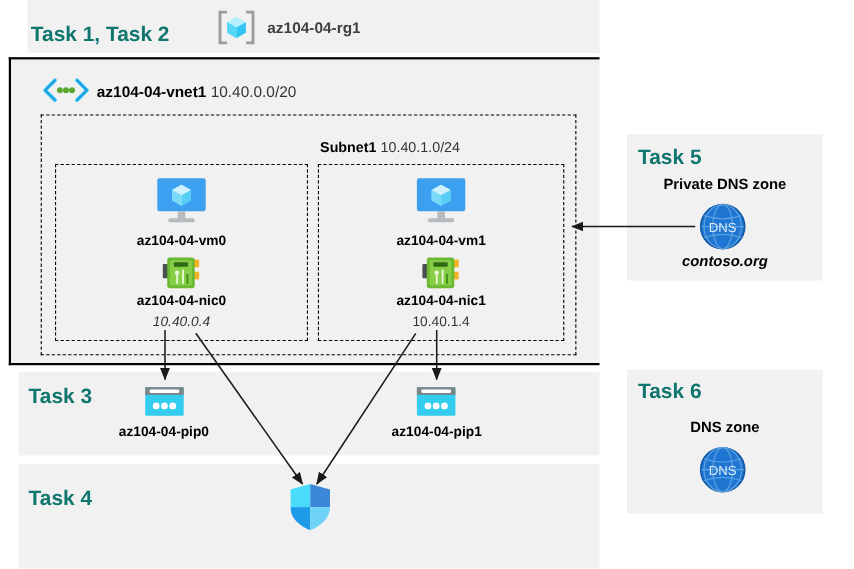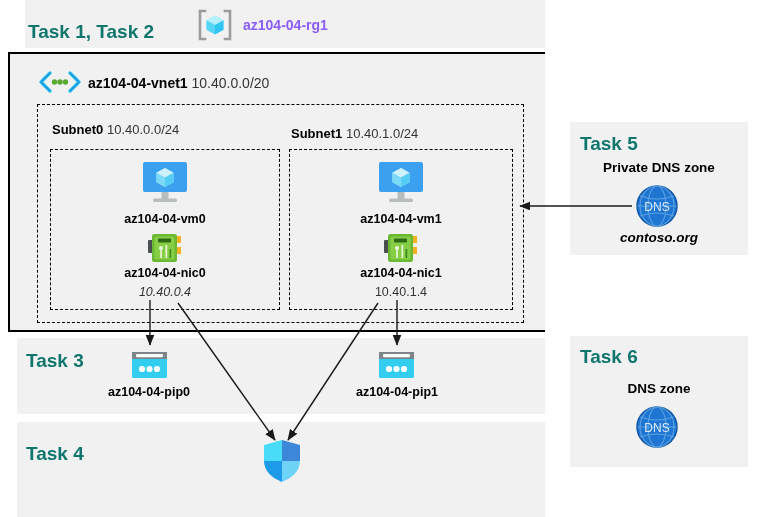--- a/index.html
+++ b/index.html
@@ -38,21 +38,21 @@
     font-size: 19px;
     font-weight: bold;
     color: #0f766e;
     white-space: nowrap;
   }
 
   
   .rg-title {
     position: absolute;
     left: 243px; top: 17px;
-    font-size: 14px; font-weight: bold; color: #8b5cf6;
+    font-size: 14px; font-weight: bold; color: #404040;
     white-space: nowrap;
   }
   .vnet-title {
     position: absolute;
     left: 88px; top: 75px;
     font-size: 14px; color: #000000;
     white-space: nowrap;
   }
   .vnet-title b { font-weight: bold; text-align: center; }
   .vnet-title span.cidr { font-weight: normal; color: #333333; }
@@ -154,23 +154,20 @@
       <circle cx="28.5" cy="12" r="2.7" fill="#5aa832"></circle>
     </svg>
   </div>
 
   <div class="vnet-title">
     <b>az104-04-vnet1</b><span>&nbsp;</span><span class="cidr">10.40.0.0/20</span>
   </div>
 
   <div class="dashed subnets-outer"></div>
 
-  <div class="subnet-title subnet0-title">
-    <b>Subnet0</b><span>&nbsp;</span><span class="cidr">10.40.0.0/24</span>
-  </div>
   <div class="dashed subnet0-box"></div>
 
   <div class="icon" style="left:135px; top:160px;">
     <svg width="60" height="48" viewBox="0 0 60 48">
       <rect x="8" y="2" width="44" height="30" rx="2" fill="#3aa0ef"></rect>
       <rect x="26.5" y="32" width="7" height="7" fill="#b7bcbf"></rect>
       <rect x="18" y="38.5" width="24" height="3.6" rx="1.8" fill="#b7bcbf"></rect>
       <polygon points="30,8 38.6,12.8 38.6,22.2 30,27 21.4,22.2 21.4,12.8" fill="#9fe3fb"></polygon>
       <polygon points="30,8 38.6,12.8 30,17.6 21.4,12.8" fill="#cdf2fd"></polygon>
       <polygon points="30,17.6 38.6,12.8 38.6,22.2 30,27" fill="#55cdf5"></polygon>

